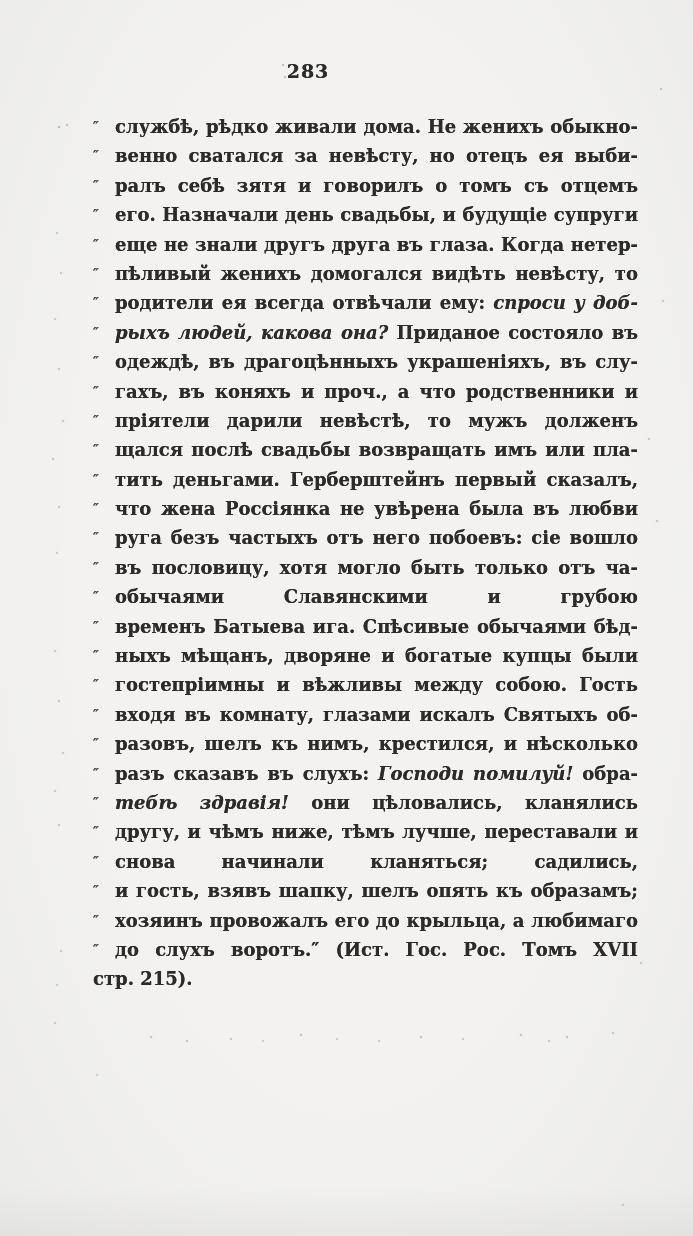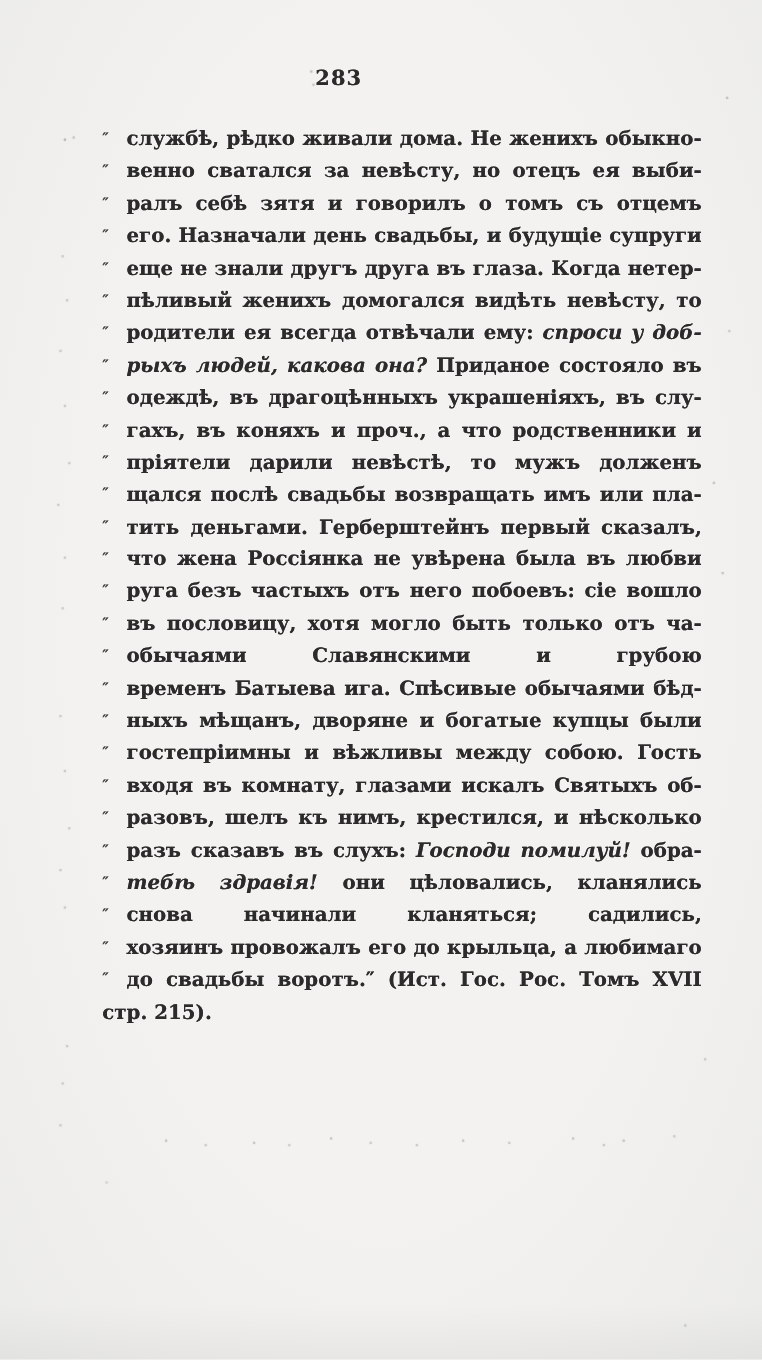--- a/index.html
+++ b/index.html
@@ -135,19 +135,21 @@
     <div class="line"><span class="qmark">″</span><span class="seg">руга безъ частыхъ отъ него побоевъ: сіе вошло</span></div>
     <div class="line"><span class="qmark">″</span><span class="seg">въ пословицу, хотя могло быть только отъ ча-</span></div>
     <div class="line"><span class="qmark">″</span><span class="seg">обычаями Славянскими и грубою нравственностію</span></div>
     <div class="line"><span class="qmark">″</span><span class="seg">временъ Батыева ига. Спѣсивые обычаями бѣд-</span></div>
     <div class="line"><span class="qmark">″</span><span class="seg">ныхъ мѣщанъ, дворяне и богатые купцы были</span></div>
     <div class="line"><span class="qmark">″</span><span class="seg">гостепріимны и вѣжливы между собою. Гость</span></div>
     <div class="line"><span class="qmark">″</span><span class="seg">входя въ комнату, глазами искалъ Святыхъ об-</span></div>
     <div class="line"><span class="qmark">″</span><span class="seg">разовъ, шелъ къ нимъ, крестился, и нѣсколько</span></div>
     <div class="line"><span class="qmark">″</span><span class="seg">разъ сказавъ въ слухъ: </span><span class="seg italic">Господи помилуй!</span><span class="seg"> обра-</span></div>
     <div class="line"><span class="qmark">″</span><span class="seg italic">тебѣ здравія!</span><span class="seg"> они цѣловались, кланялись другъ</span></div>
+    <div class="line"><span class="qmark">″</span><span class="seg">другу, и чѣмъ ниже, тѣмъ лучше, переставали и</span></div>
     <div class="line"><span class="qmark">″</span><span class="seg">снова начинали кланяться; садились, бесѣдовали,</span></div>
+    <div class="line"><span class="qmark">″</span><span class="seg">и гость, взявъ шапку, шелъ опять къ образамъ;</span></div>
     <div class="line"><span class="qmark">″</span><span class="seg">хозяинъ провожалъ его до крыльца, а любимаго</span></div>
-    <div class="line"><span class="qmark">″</span><span class="seg">до свадьбы воротъ.″ (Ист. Гос. Рос. Томъ XVII</span></div>
+    <div class="line"><span class="qmark">″</span><span class="seg">до слухъ воротъ.″ (Ист. Гос. Рос. Томъ XVII</span></div>
     <div class="line last-line"><span class="seg">стр. 215).</span></div>
   </div>
 
 <div class="speckles"></div>
 
 </body></html>

